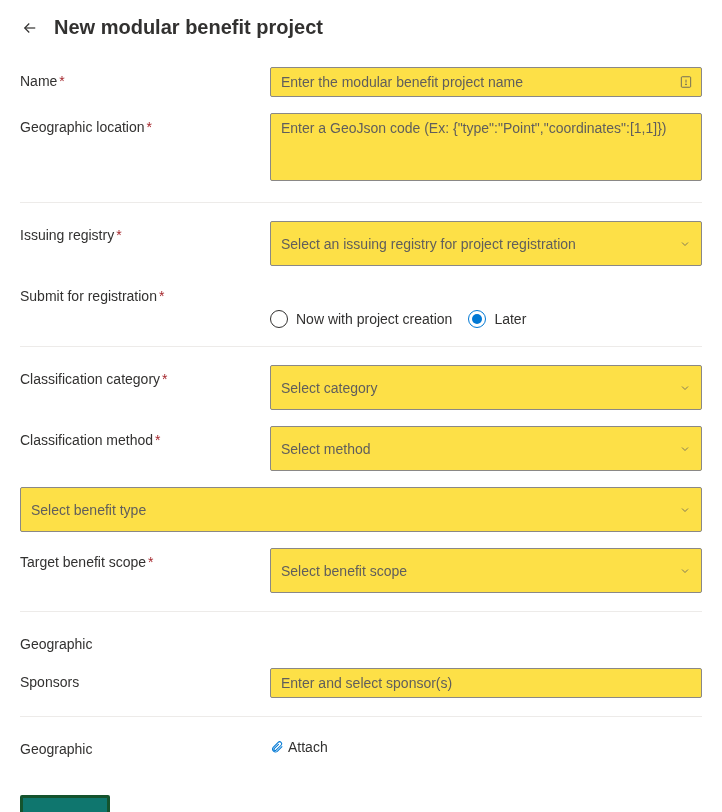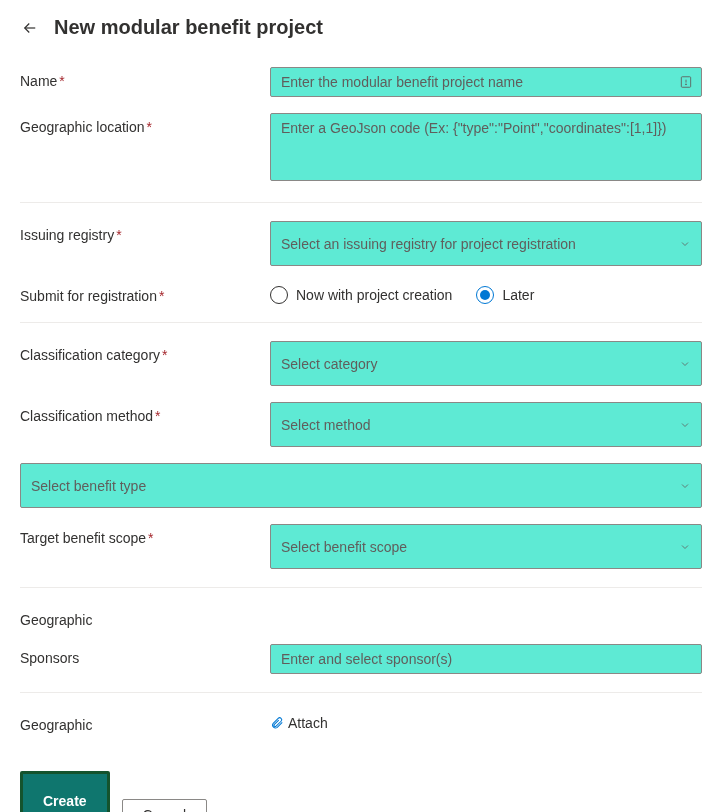--- a/index.html
+++ b/index.html
@@ -36,21 +36,21 @@
       padding-top: 6px;
       color: #323130;
     }
     .req { color: #a4262c; margin-left: 2px; }
     .form-control {
       flex: 1;
     }
     input[type="text"], .select, textarea, .multi-input {
       width: 100%;
       border: 1px solid #8a8886;
-      background: #5eead4;
+      background: #fde047;
       font-family: inherit;
       font-size: 14px;
       color: #323130;
       padding: 6px 10px;
       border-radius: 2px;
     }
     input[type="text"]::placeholder,
     textarea::placeholder,
     .multi-input::placeholder { color: #605e5c; }
     textarea {
@@ -69,22 +69,23 @@
       width: 12px; height: 12px;
       display: inline-flex; align-items: center; justify-content: center;
     }
     .divider {
       border-top: 1px solid #edebe9;
       margin: 10px 0;
     }
     .radio-group {
       display: flex;
       align-items: center;
-      gap: 24px;
+      gap: 16px;
       padding-top: 4px;
+      margin-top: 24px;
     }
     .radio-opt {
       display: inline-flex;
       align-items: center;
       gap: 8px;
       cursor: pointer;
     }
     .radio-circle {
       width: 18px; height: 18px;
       border: 1px solid #323130;

